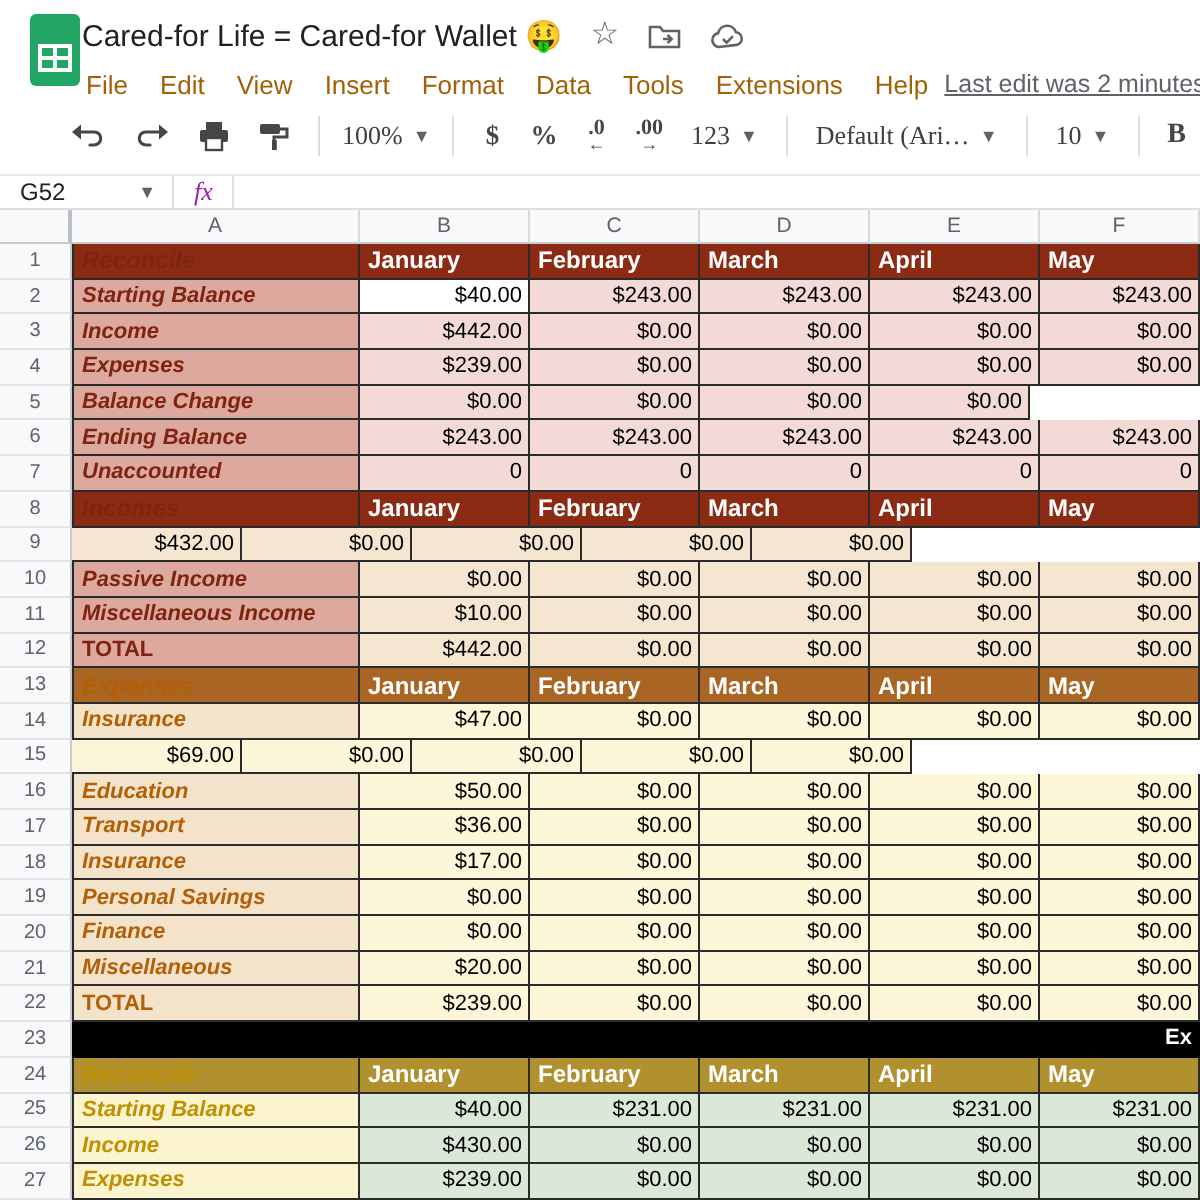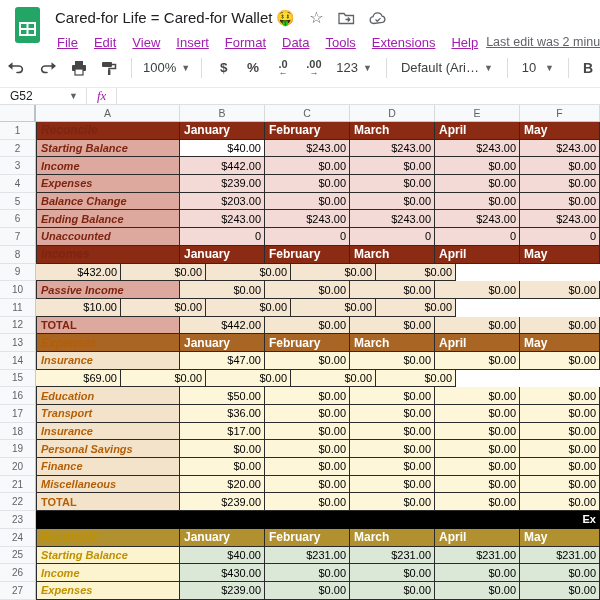--- a/index.html
+++ b/index.html
@@ -2,31 +2,31 @@
 <html style="--red_header: #8b2b14; --red_label_bg: #dda89d; --red_label_text: #7e2410; --red_value_bg: #f3dad6; --cream_value_bg: #f4e6d0; --orange_header: #a96523; --orange_label_bg: #f4e3cb; --orange_label_text: #b45f06; --yellow_value_bg: #fdf6d8; --olive_header: #b0902f; --olive_label_bg: #fcf3cf; --olive_label_text: #bf9000; --green_value_bg: #dbe8d8; --cell_border: #2b2b2b;"><head>
 <meta charset="utf-8">
 <style>
   * { margin:0; padding:0; box-sizing:border-box; }
   html,body { width:600px; height:600px; overflow:hidden; background:#fff;
               font-family:"Liberation Sans", sans-serif; color:#202124; }
 
   
   .titlebar { height:48px; display:flex; align-items:flex-start; padding:6px 8px 0 14px; }
   .logo { width:27px; height:36px; margin-top:1px; }
-  .title-block { flex:1; margin-left:14px; min-width:0; }
+  .title-block { flex:1; min-width:0; }
   .title-row { display:flex; align-items:center; height:24px; }
   .doc-title { font-size:15px; color:#202124; white-space:nowrap; }
   .tb-icon { margin-left:14px; color:#5f6368; font-size:16px; line-height:16px; display:inline-flex; align-items:center; }
   .menu-row { display:flex; align-items:center; height:22px; margin-top:1px; }
-  .menu-item { font-size:13px; color:#a21caf; padding:2px 8px; border-radius:4px; cursor:default;text-decoration:underline; }
+  .menu-item { font-size:13px; color:#a16207; padding:2px 8px; border-radius:4px; cursor:default; }
   .menu-item:first-child { padding-left:2px; }
   .last-edit { margin-left:auto; margin-right:2px; font-size:12.5px; color:#5f6368; text-decoration:underline; white-space:nowrap; }
 
   
-  .toolbar { height:40px; display:flex; align-items:center; border-bottom:1px solid #e8eaed; overflow:hidden; white-space:nowrap; }
+  .toolbar { height:40px; display:flex; align-items:center; padding-left:28px; border-bottom:1px solid #e8eaed; overflow:hidden; white-space:nowrap;font-family:Liberation Serif, serif; }
   .ti { display:inline-flex; align-items:center; justify-content:center; color:#444746; margin:0 7px; }
   .ti svg { display:block; }
   .sep { width:1px; height:20px; background:#dadce0; margin:0 7px; flex:0 0 auto; }
   .t-text { font-size:13px; color:#3c4043; }
   .caret { font-size:9px; color:#5f6368; margin-left:5px; }
   .zoom-box { margin:0 4px; }
   .fmt { font-size:13.5px; font-weight:bold; color:#444746; width:20px; }
   .decim { display:inline-flex; flex-direction:column; align-items:center; line-height:8px; font-size:11px; font-weight:bold; color:#444746; width:22px; }
   .decim .arr { font-size:9px; font-weight:normal; }
   .font-box { width:92px; display:inline-flex; justify-content:space-between; }
@@ -230,21 +230,20 @@
       <div class="cell label-col">Expenses</div>
       <div class="cell val">$239.00</div>
       <div class="cell val">$0.00</div>
       <div class="cell val">$0.00</div>
       <div class="cell val">$0.00</div>
       <div class="cell val last">$0.00</div>
     </div>
     <div class="row th-red">
       <div class="gutter-cell">5</div>
       <div class="cell label-col">Balance Change</div>
-      <div class="cell val">$203.00</div>
       <div class="cell val">$0.00</div>
       <div class="cell val">$0.00</div>
       <div class="cell val">$0.00</div>
       <div class="cell val last">$0.00</div>
     </div>
     <div class="row th-red">
       <div class="gutter-cell">6</div>
       <div class="cell label-col">Ending Balance</div>
       <div class="cell val">$243.00</div>
       <div class="cell val">$243.00</div>
@@ -282,20 +281,21 @@
       <div class="gutter-cell">10</div>
       <div class="cell label-col">Passive Income</div>
       <div class="cell val">$0.00</div>
       <div class="cell val">$0.00</div>
       <div class="cell val">$0.00</div>
       <div class="cell val">$0.00</div>
       <div class="cell val last">$0.00</div>
     </div>
     <div class="row th-red2">
       <div class="gutter-cell">11</div>
+      <div class="cell label-col">Miscellaneous Income</div>
       <div class="cell val">$10.00</div>
       <div class="cell val">$0.00</div>
       <div class="cell val">$0.00</div>
       <div class="cell val">$0.00</div>
       <div class="cell val last">$0.00</div>
     </div>
     <div class="row th-red2 total">
       <div class="gutter-cell">12</div>
       <div class="cell label-col">TOTAL</div>
       <div class="cell val">$442.00</div>

